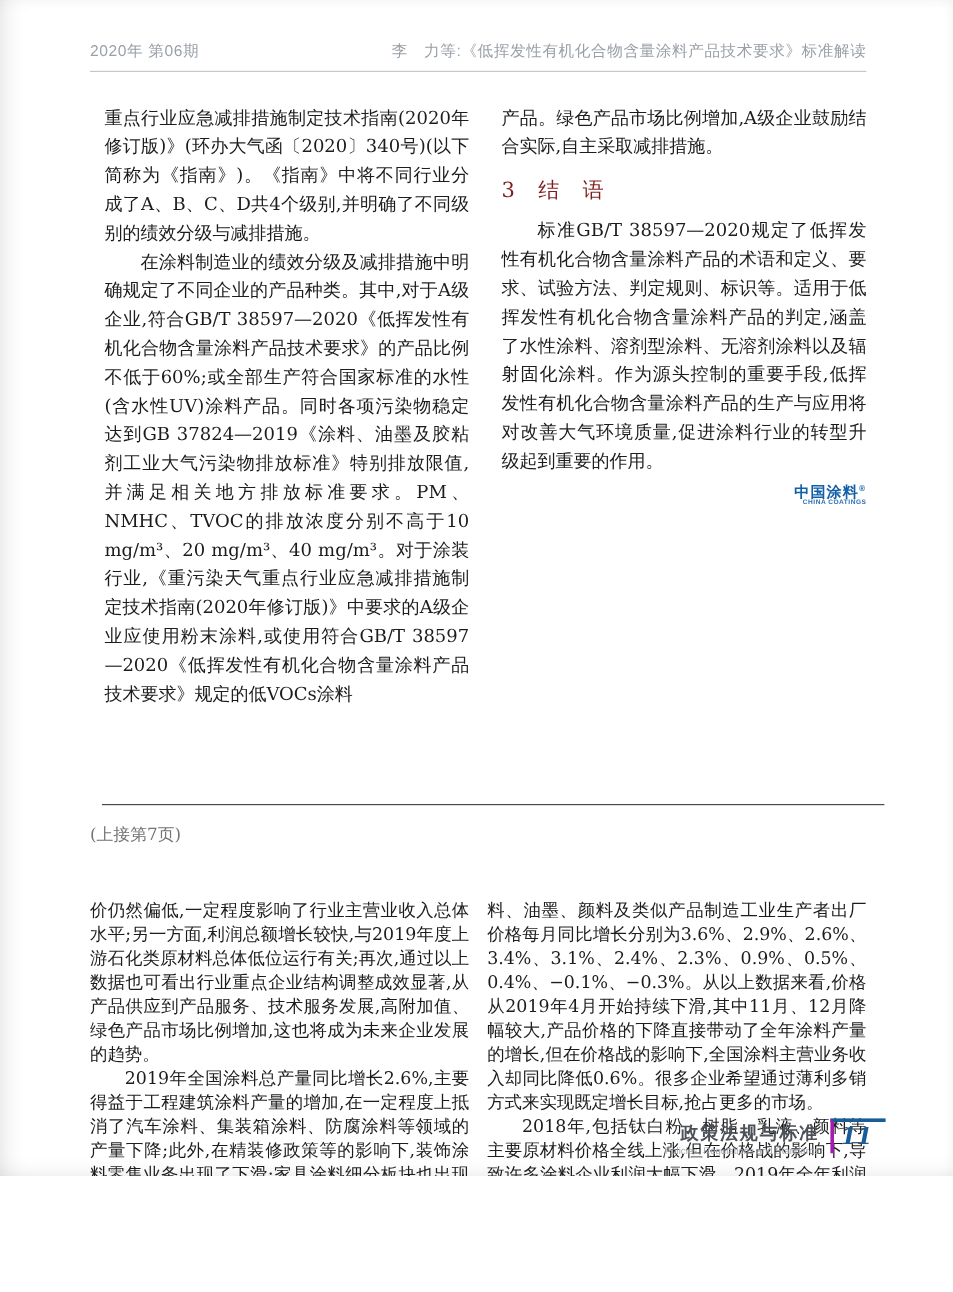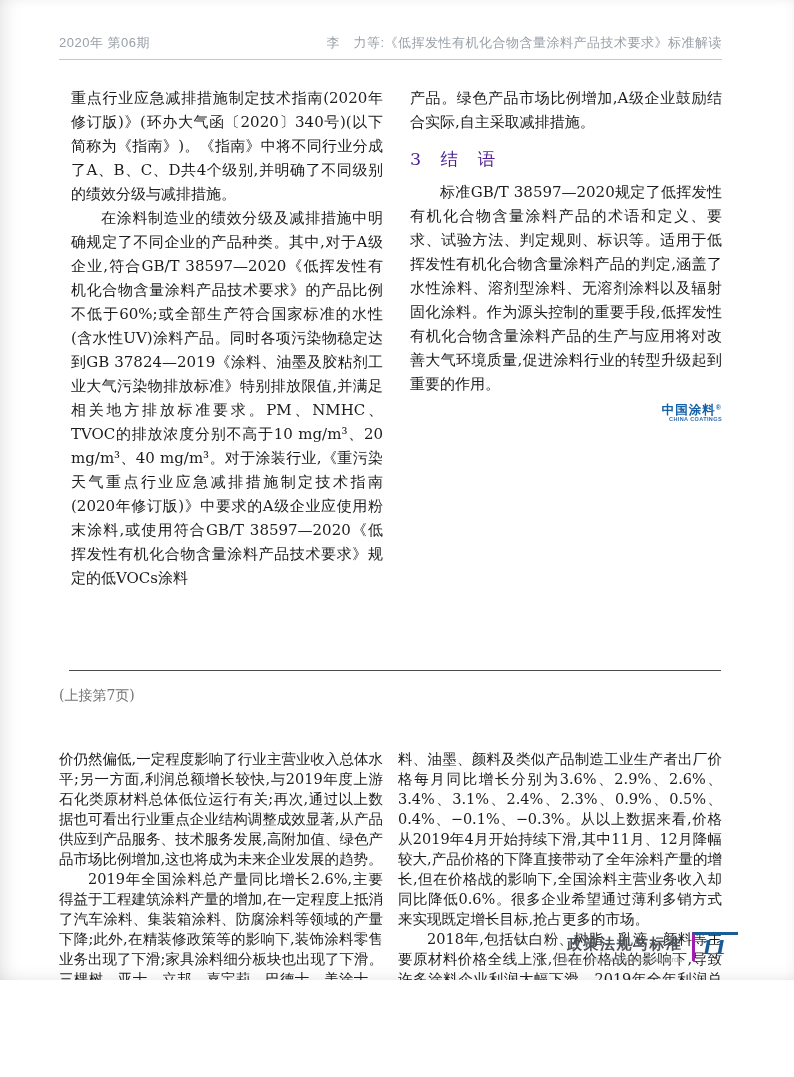--- a/index.html
+++ b/index.html
@@ -1,19 +1,19 @@
 <!DOCTYPE html>
 <html><head>
 <meta charset="utf-8">
 <style>
   html,body{margin:0;padding:0;background:#ffffff;}
   body{font-family:"DejaVu Serif","Liberation Serif",serif;color:#1c1c1c;}
   .page{
     position:relative;width:794px;height:980px;box-sizing:border-box;
-    padding:34px 72px 0 59px;background:#fff;overflow:hidden;
+    padding:34px 72px 0 75px;background:#fff;overflow:hidden;
     box-shadow:inset 14px 0 22px -14px rgba(0,0,0,.14),
                inset -8px 0 16px -12px rgba(0,0,0,.07),
                inset 0 10px 16px -14px rgba(0,0,0,.06),
                inset 0 -12px 20px -14px rgba(0,0,0,.10);
   }
   
   .header{
     display:flex;justify-content:space-between;align-items:flex-end;
     font-family:"Liberation Sans","DejaVu Sans",sans-serif;
     font-size:13px;color:#9aa0a8;letter-spacing:.5px;
@@ -22,21 +22,21 @@
   
   .cols{display:flex;gap:15px;margin-top:26px;}
   .col{flex:1 1 0;min-width:0;}
   .upper .col{font-size:15px;line-height:24px;margin-left:12px;}
   .lower .col{font-size:14.5px;line-height:20px;}
   p.body-p{margin:0;text-align:justify;}
   p.indent{text-indent:2em;}
   
   .sec-head{
     margin:13px 0 9px 0;font-size:17.5px;font-weight:400;
-    color:#4c1d95;letter-spacing:.06em;
+    color:#7f1d1d;letter-spacing:.06em;
   }
   .sec-head .sec-title{margin-left:1.05em;}
   
   .logo{margin-top:8px;text-align:right;color:#1460a8;
     font-family:"Liberation Sans","DejaVu Sans",sans-serif;line-height:1.05;}
   .logo-cn{font-size:12.5px;font-weight:bold;letter-spacing:1px;}
   .logo-cn .reg{font-size:7px;vertical-align:top;}
   .logo-en{font-size:5.5px;letter-spacing:.4px;font-weight:bold;color:#2b6cb0;}
   
   .divider{border:none;border-top:1.5px solid #4a4a4a;margin:80px 0 0 10px;width:652px;}

